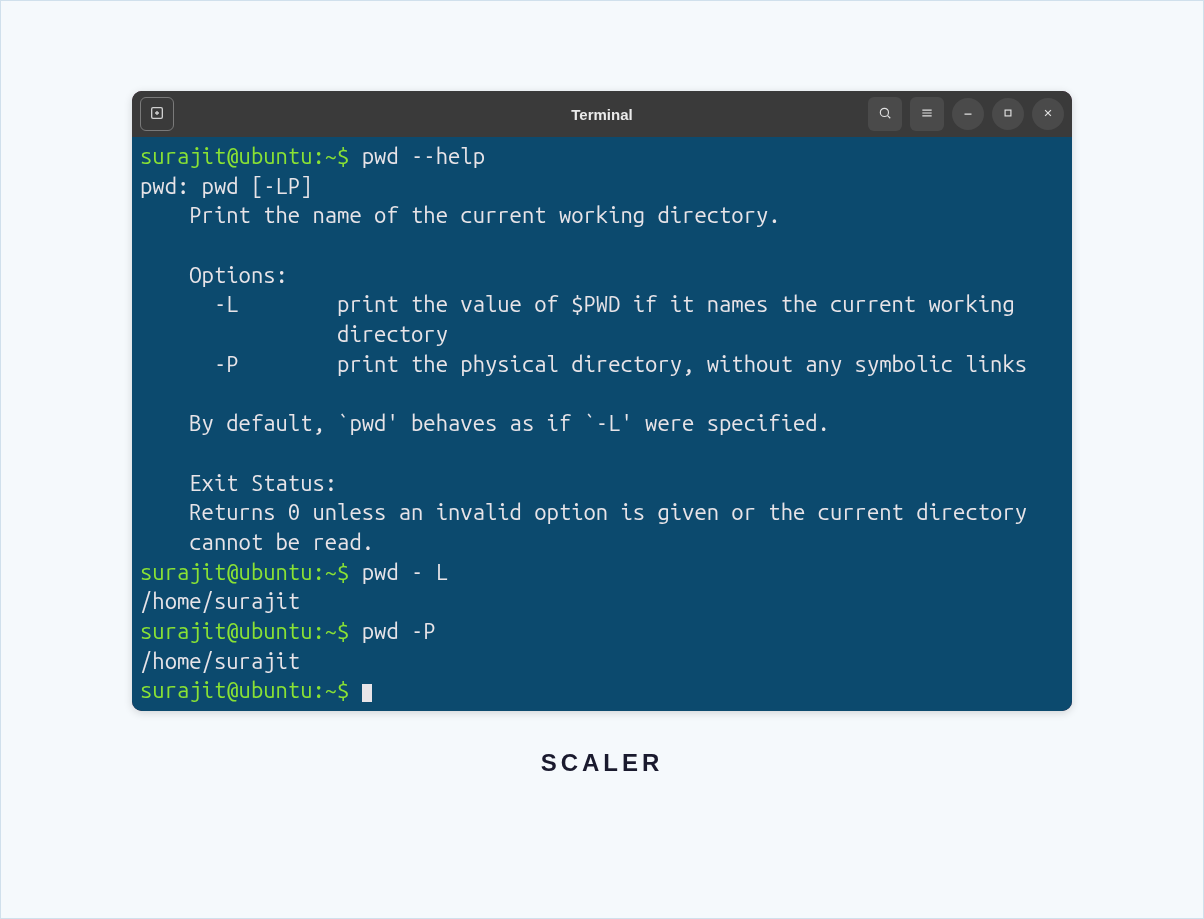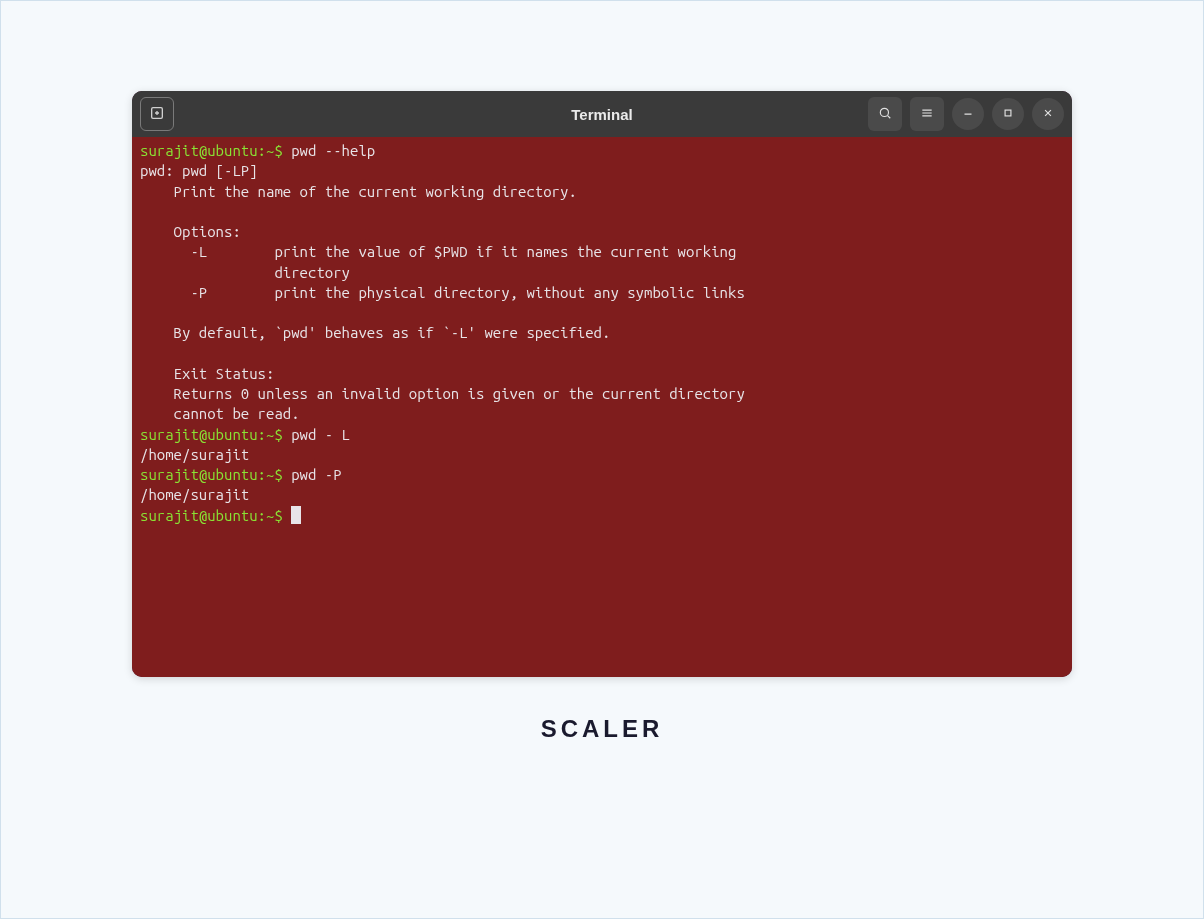--- a/index.html
+++ b/index.html
@@ -73,24 +73,24 @@
     background: transparent;
     border: 1.5px solid #7a7a7a;
     display: flex;
     align-items: center;
     justify-content: center;
     color: #d0d0d0;
     cursor: pointer;
   }
   .newtab-btn svg { width: 16px; height: 16px; }
   .terminal-body {
-    background: #7f1d1d;
+    background: #0c4a6e;
     color: #e8e4e8;
     font-family: "Ubuntu Mono", "DejaVu Sans Mono", Consolas, monospace;
-    font-size: 15px;
+    font-size: 22px;
     line-height: 1.35;
     padding: 4px 8px 6px 8px;
     min-height: 540px;
     white-space: pre;
   }
   .prompt { color: #8ae234; }
   .cursor {
     display: inline-block;
     width: 10px;
     height: 18px;

